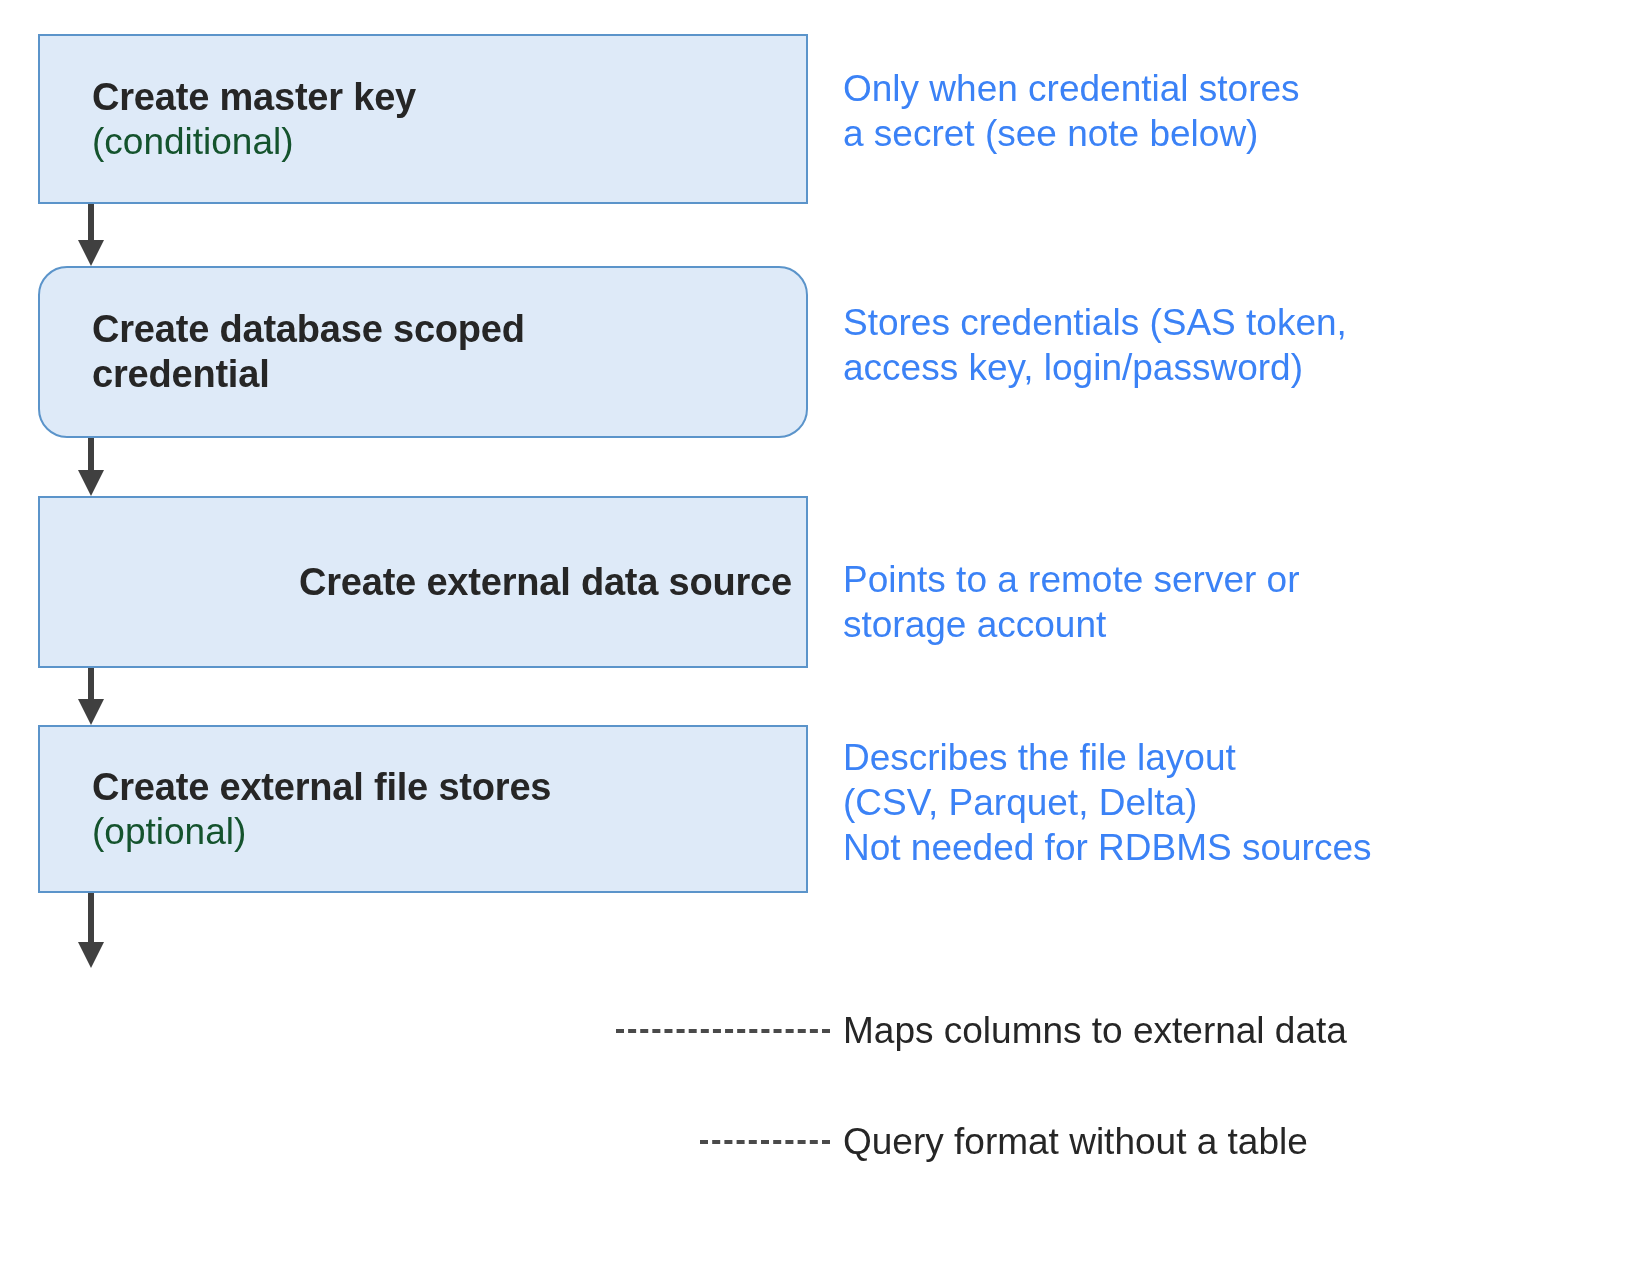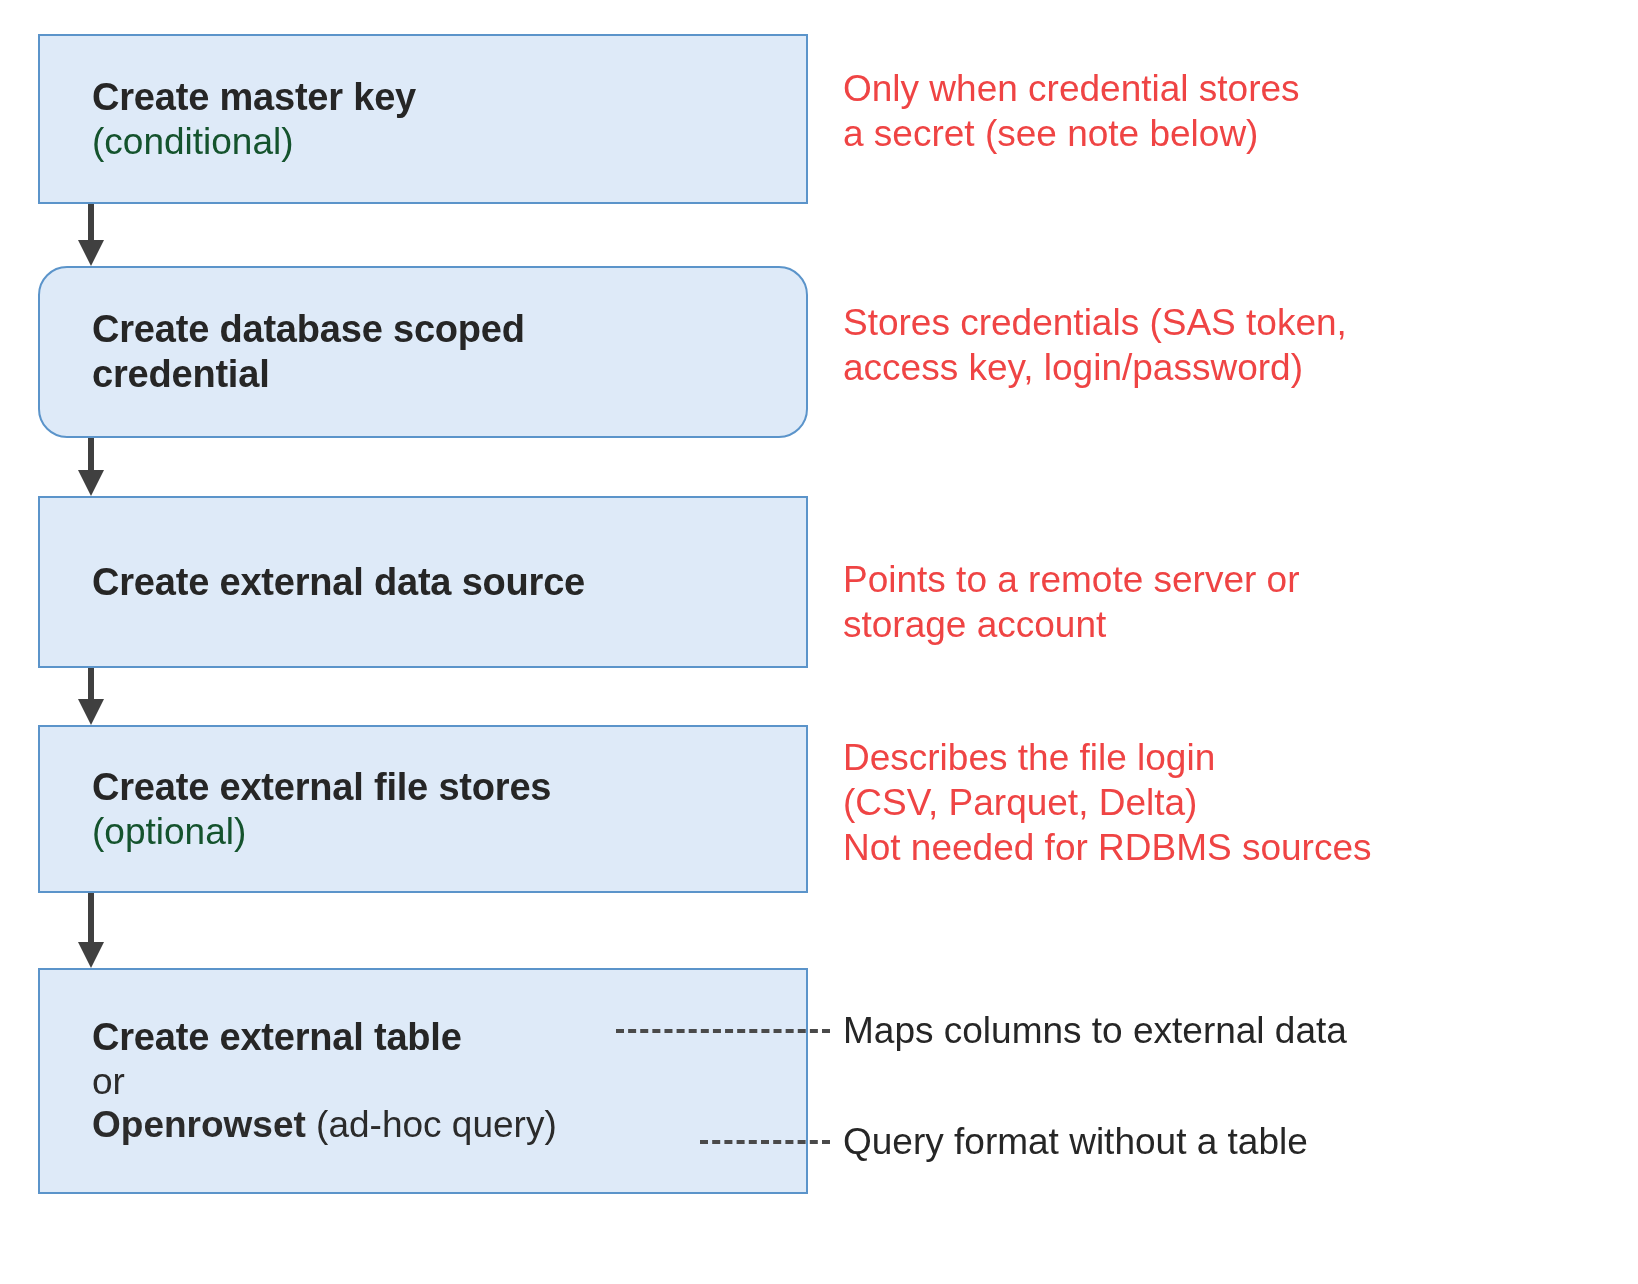--- a/index.html
+++ b/index.html
@@ -46,21 +46,21 @@
   .step-sub {
     font-weight: normal;
     font-size: 37px;
     line-height: 1.18;
     color: #14532d;
   }
 
   
   #box-master-key   { top: 34px;   height: 170px; }
   #box-credential   { top: 266px;  height: 172px; border-radius: 29px; }
-  #box-data-source  { top: 496px;  height: 172px; }
+  #box-data-source  { top: 496px;  height: 172px; text-align: right; }
   #box-file-format  { top: 725px;  height: 168px; }
   #box-table        { top: 968px;  height: 226px; }
 
   
   .arrow {
     position: absolute;
     left: 78px;
     width: 26px;
   }
   .arrow .shaft {
@@ -88,21 +88,21 @@
   #arrow-3 .shaft { height: 33px; }
   #arrow-4 { top: 893px; height: 75px; }
   #arrow-4 .shaft { height: 51px; }
 
   
   .note {
     position: absolute;
     left: 843px;
     font-size: 37px;
     line-height: 1.22;
-    color: #ef4444;
+    color: #3b82f6;
     white-space: pre-line;
   }
   #note-master-key  { top: 66px; }
   #note-credential  { top: 300px; }
   #note-data-source { top: 522px; margin-top: 35px; }
   #note-file-format { top: 735px; }
 
   
   .dashed-link {
     position: absolute;
@@ -169,29 +169,24 @@
 storage account</div>
 
   <div class="step-box" id="box-file-format">
     <div class="step-title">Create external file stores</div>
     <div class="step-sub">(optional)</div>
   </div>
   <div class="arrow" id="arrow-4">
     <div class="shaft"></div>
     <div class="head"></div>
   </div>
-  <div class="note" id="note-file-format">Describes the file login
+  <div class="note" id="note-file-format">Describes the file layout
 (CSV, Parquet, Delta)
 Not needed for RDBMS sources</div>
 
-  <div class="step-box" id="box-table">
-    <div class="step-title">Create external table</div>
-    <div class="inline-or">or</div>
-    <div class="inline-or"><span class="bold-inline">Openrowset</span><span class="norm-inline"> (ad-hoc query)</span></div>
-  </div>
 
   <div class="dashed-link" id="dash-table"></div>
   <div class="dashed-link" id="dash-openrowset"></div>
 
   <div class="callout" id="callout-table">Maps columns to external data</div>
   <div class="callout" id="callout-openrowset">Query format without a table</div>
 
 </div>
 
 </body></html>

